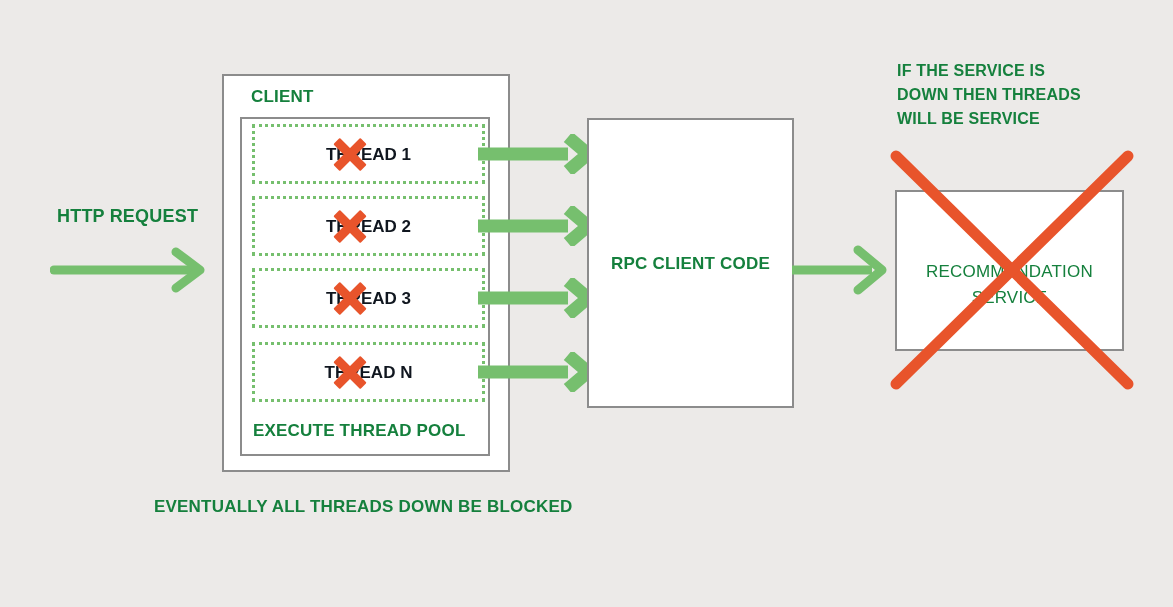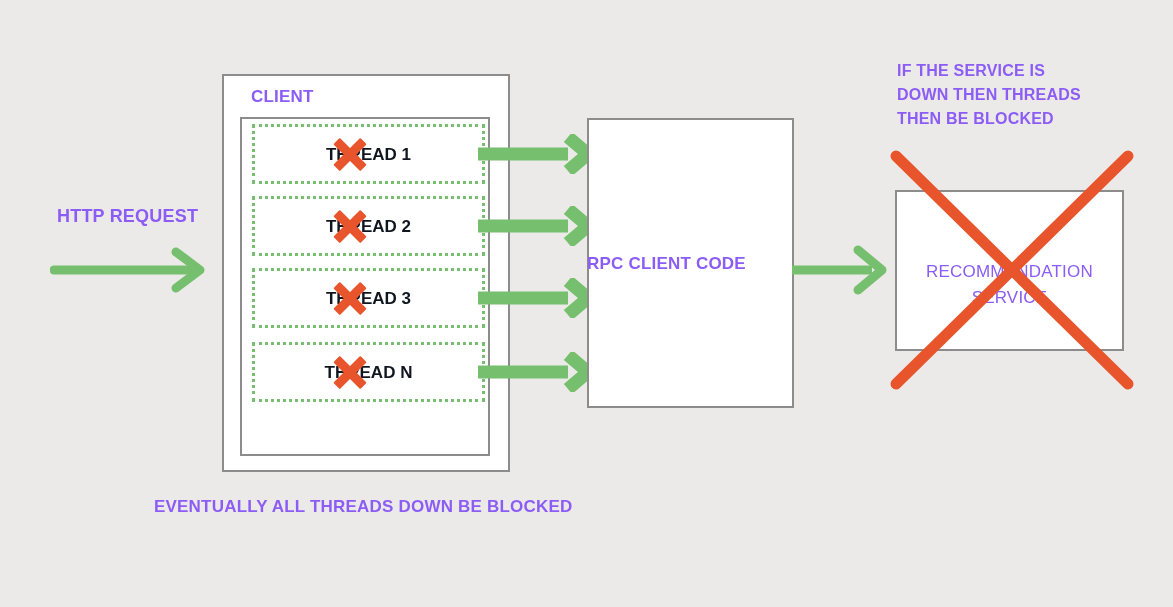--- a/index.html
+++ b/index.html
@@ -18,21 +18,21 @@
   .canvas {
     position: absolute;
     left: 0; top: 0;
     width: 1173px;
     height: 607px;
   }
 
   
   .label {
     position: absolute;
-    color: #8b5cf6;
+    color: #15803d;
     font-weight: bold;
     letter-spacing: 0.2px;
     white-space: pre;
   }
 
   
   #tomcat-box {
     position: absolute;
     left: 222px;
     top: 74px;
@@ -113,21 +113,21 @@
     width: 207px;
     height: 290px;
     background: #FFFFFF;
     border: 2px solid #8C8C8C;
     box-sizing: border-box;
   }
   #rpc-title {
     left: 587px;
     top: 254px;
     width: 207px;
-    text-align: left;
+    text-align: center;
     font-size: 17px;
   }
 
   
   #service-box {
     position: absolute;
     left: 895px;
     top: 190px;
     width: 229px;
     height: 161px;
@@ -195,20 +195,21 @@
 
   <svg class="thin-arrow" id="http-request-arrow" style="left:50px; top:247px; width:165px; height:46px;" viewBox="0 0 165 46">
     <line x1="4" y1="23" x2="140" y2="23" stroke="#76BF6E" stroke-width="9" stroke-linecap="round"></line>
     <polyline points="126,5 150,23 126,41" fill="none" stroke="#76BF6E" stroke-width="9" stroke-linecap="round" stroke-linejoin="round"></polyline>
   </svg>
 
   <div id="tomcat-box"></div>
   <div class="label" id="tomcat-title">CLIENT</div>
 
   <div id="thread-pool-box"></div>
+  <div class="label" id="thread-pool-title">EXECUTE THREAD POOL</div>
 
   <div class="thread-row" style="top:124px;"></div>
   <div class="thread-label" style="left:252px; top:145px;">THREAD 1</div>
   <div class="x-mark" style="left:331px; top:135px;">
     <span class="a"></span>
       <span class="b"></span>
   </div>
 
   <div class="thread-row" style="top:196px;"></div>
   <div class="thread-label" style="left:252px; top:217px;">THREAD 2</div>
@@ -259,15 +260,15 @@
   <div id="service-box"></div>
   <div class="label" id="service-title"><span>RECOMMANDATION</span><br><span>SERVICE</span></div>
 
   <svg id="service-x" viewBox="0 0 244 240">
     <line x1="6" y1="6" x2="238" y2="234" stroke="#E8542B" stroke-width="11" stroke-linecap="round"></line>
     <line x1="238" y1="6" x2="6" y2="234" stroke="#E8542B" stroke-width="11" stroke-linecap="round"></line>
   </svg>
 
   <div class="label" id="bottom-caption">EVENTUALLY ALL THREADS DOWN BE BLOCKED</div>
 
-  <div class="label" id="service-caption"><span>IF THE SERVICE IS</span><br><span>DOWN THEN THREADS</span><br><span>THEN BE BLOCKED</span></div>
+  <div class="label" id="service-caption"><span>IF THE SERVICE IS</span><br><span>DOWN THEN THREADS</span><br><span>WILL BE SERVICE</span></div>
 
 </div>
 
 </body></html>

